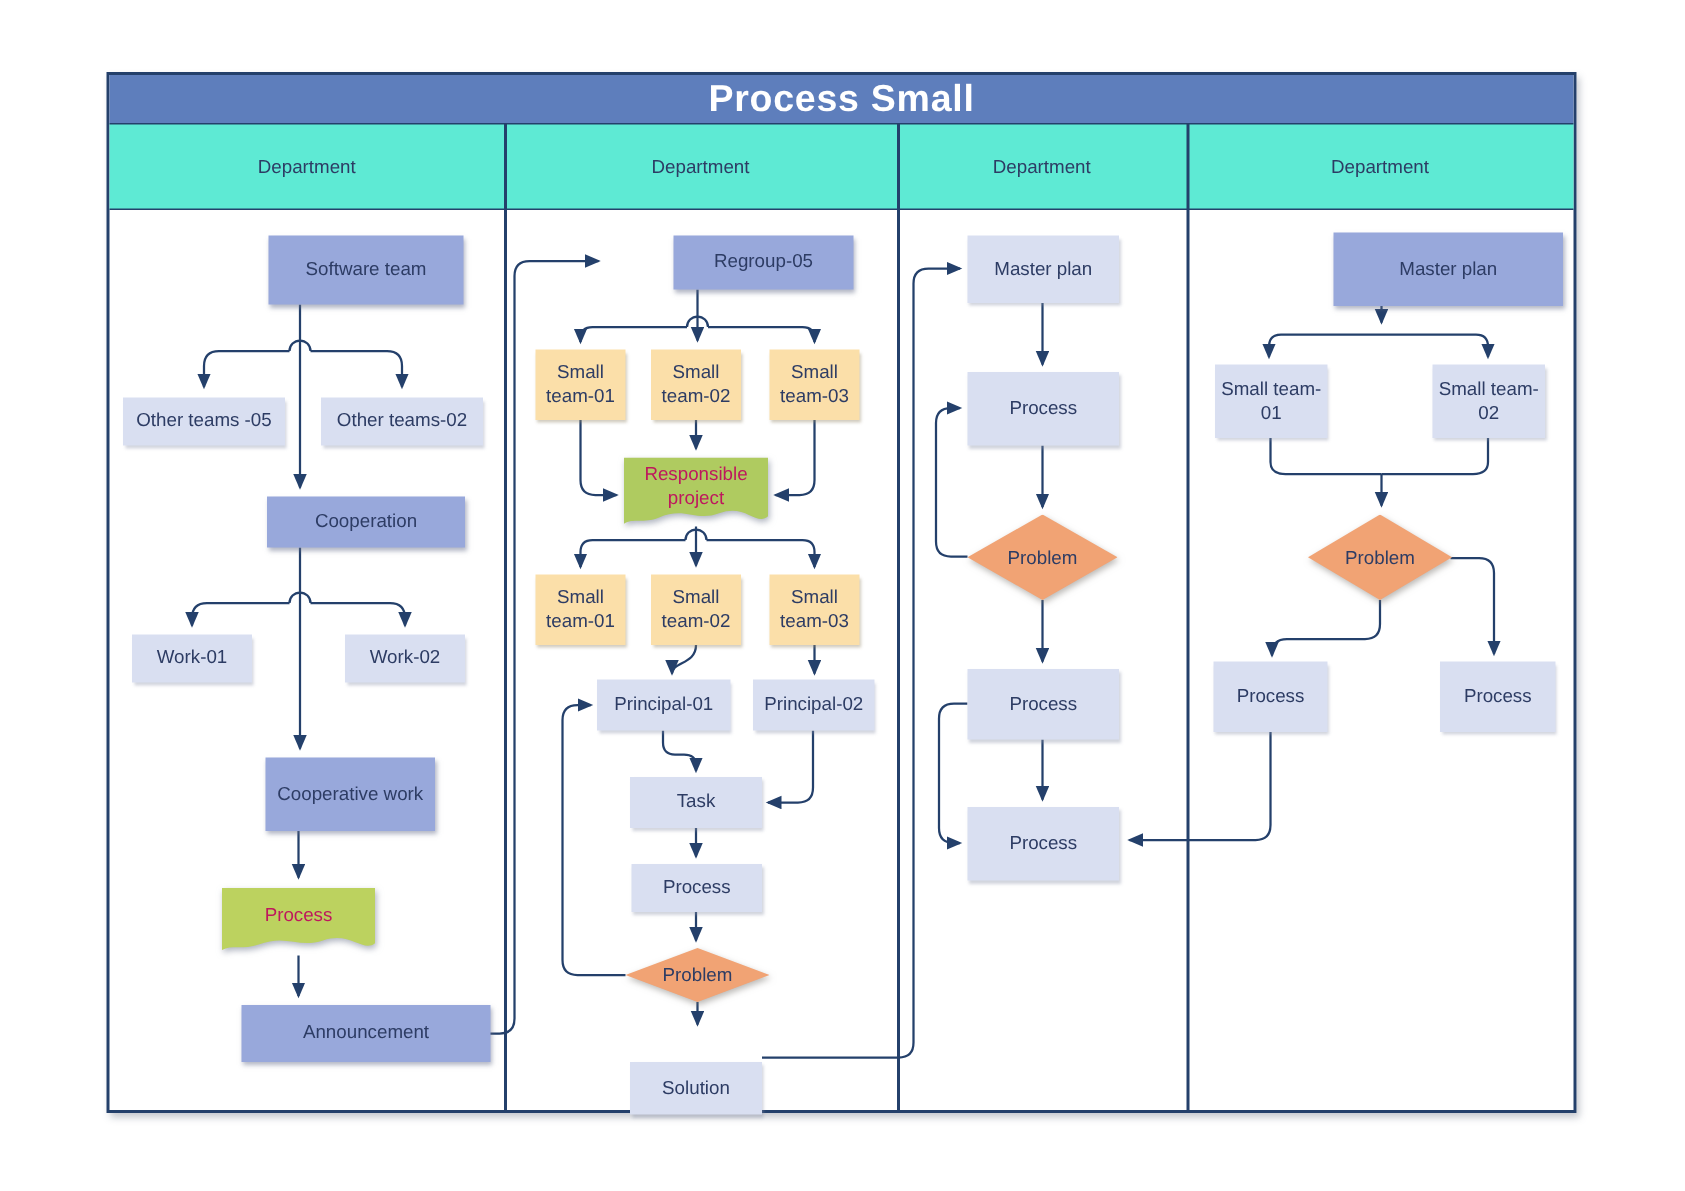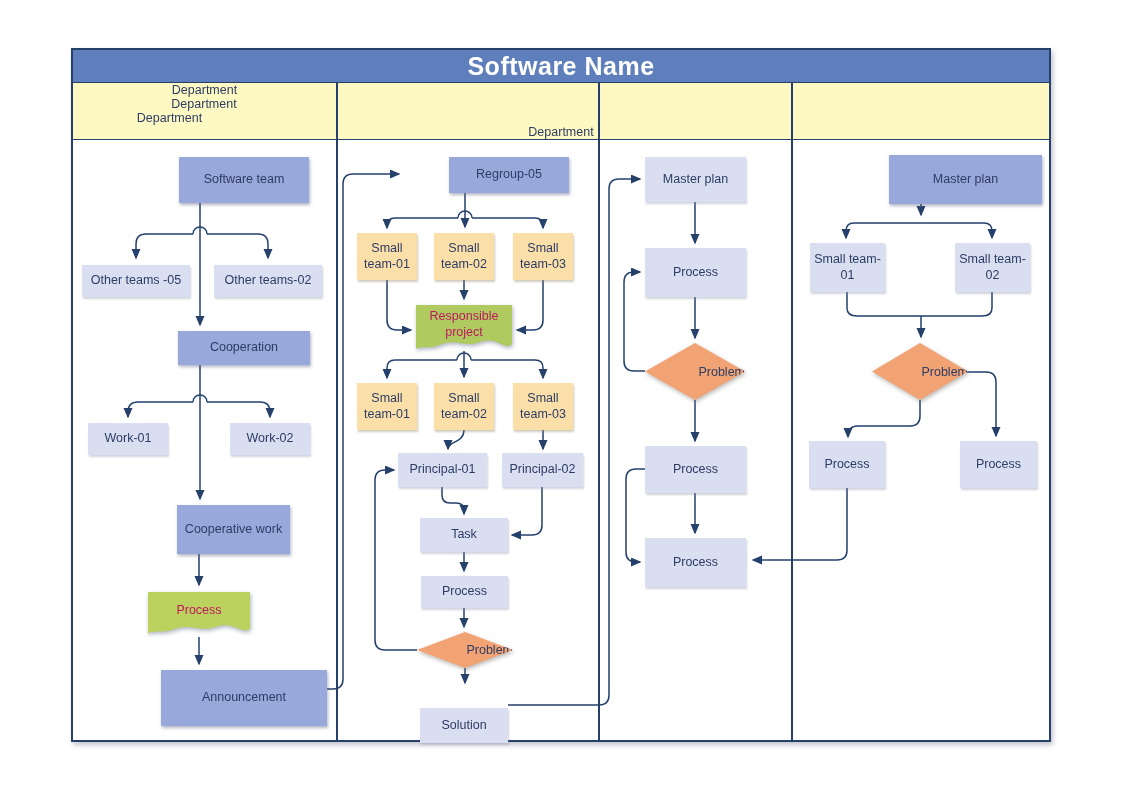--- a/index.html
+++ b/index.html
@@ -3,22 +3,22 @@
 <meta charset="utf-8">
 <style>
   html,body{margin:0;padding:0;background:#ffffff;}
   .canvas{position:relative;width:1123px;height:794px;background:#ffffff;overflow:hidden;
           font-family:"Liberation Sans",sans-serif;color:#2D3C64;}
   .frame{position:absolute;left:71px;top:48px;width:980px;height:694px;box-sizing:border-box;
          border:2px solid #24406B;background:#ffffff;box-shadow:2px 3px 5px rgba(120,126,142,.45);z-index:1;}
   .title-row{position:absolute;left:0;top:0;width:100%;height:32px;background:#5E7EBC;
              display:flex;align-items:center;justify-content:center;}
   .title-row span{color:#ffffff;font-size:25px;font-weight:700;letter-spacing:.5px;}
-  .header-row{position:absolute;left:0;top:32px;width:100%;height:58px;background:#fef9c3;box-sizing:border-box;
-              border-top:1.5px solid #24406B;border-bottom:1.5px solid #24406B;display:flex;flex-direction:column;}
+  .header-row{position:absolute;left:0;top:32px;width:100%;height:58px;background:#5eead4;box-sizing:border-box;
+              border-top:1.5px solid #24406B;border-bottom:1.5px solid #24406B;display:flex;}
   .hcell{display:flex;align-items:center;justify-content:center;font-size:12.5px;color:#2D3C64;}
   .hc1{width:263px;} .hc2{width:262px;} .hc3{width:193px;} .hc4{flex:1;}
   .vsep{position:absolute;top:32px;width:1.5px;height:658px;background:#24406B;}
   .vs1{left:263px;} .vs2{left:525px;} .vs3{left:718px;}
 
   svg.wires{position:absolute;left:0;top:0;width:1123px;height:794px;z-index:2;pointer-events:none;}
   .wire{fill:none;stroke:#24406B;stroke-width:1.5;}
 
   .node{position:absolute;z-index:3;display:flex;align-items:center;justify-content:center;
         text-align:center;font-size:12.5px;line-height:1.25;color:#2D3C64;}
@@ -26,30 +26,30 @@
   .light{background:#D9DFF1;box-shadow:1px 2px 2px rgba(140,148,170,.4);}
   .orange{background:#FBDFA9;box-shadow:1px 2px 2px rgba(150,140,110,.45);}
   .docnode{position:absolute;z-index:3;}
   .docnode svg{position:absolute;left:0;top:0;width:100%;height:100%;
                filter:drop-shadow(1px 2px 2px rgba(110,118,140,.55));}
   .g1 path{fill:#BCD25F;} .g2 path{fill:#AFCB60;}
   .doclabel{position:absolute;left:0;top:0;width:100%;height:82%;display:flex;align-items:center;
             justify-content:center;text-align:center;font-size:12.5px;line-height:1.25;color:#be185d;}
   .dwrap{position:absolute;z-index:3;filter:drop-shadow(1px 2px 2px rgba(120,115,110,.5));}
   .diamond{width:100%;height:100%;background:#F1A374;clip-path:polygon(50% 0,100% 50%,50% 100%,0 50%);
-           display:flex;align-items:center;justify-content:flex-end;font-size:12.5px;color:#2D3C64;}
+           display:flex;align-items:center;justify-content:center;font-size:12.5px;color:#2D3C64;}
 </style>
 </head>
 <body>
 
 <div class="canvas">
 
   <div class="frame">
     <div class="title-row">
-      <span>Software Name</span>
+      <span>Process Small</span>
     </div>
     <div class="header-row">
       <div class="hcell hc1">Department</div>
       <div class="hcell hc2">Department</div>
       <div class="hcell hc3">Department</div>
       <div class="hcell hc4">Department</div>
     </div>
     <div class="vsep vs1"></div>
     <div class="vsep vs2"></div>
     <div class="vsep vs3"></div>
@@ -134,21 +134,21 @@
     </div>
   <div class="node blue" style="left:133px;top:505px;width:113px;height:49px">
       <span>Cooperative work</span>
     </div>
   <div class="docnode" style="left:148px;top:592px;width:102px;height:46px">
     <svg class="g1" viewBox="0 0 100 50" preserveAspectRatio="none">
         <path d="M0,0 H100 V40 C92,47 84,31 66,38 C50,44 42,33 24,41 C14,45 6,41 0,45 Z"></path>
       </svg>
     <span class="doclabel">Process</span>
   </div>
-  <div class="node blue" style="left:117px;top:670px;width:166px;height:56px">
+  <div class="node blue" style="left:117px;top:670px;width:166px;height:38px">
       <span>Announcement</span>
     </div>
 
   <div class="node blue" style="left:405px;top:157px;width:120px;height:36px">
       <span>Regroup-05</span>
     </div>
   <div class="node orange" style="left:357px;top:233px;width:60px;height:47px">
       <span>Small team-01</span>
     </div>
   <div class="node orange" style="left:434px;top:233px;width:60px;height:47px">

